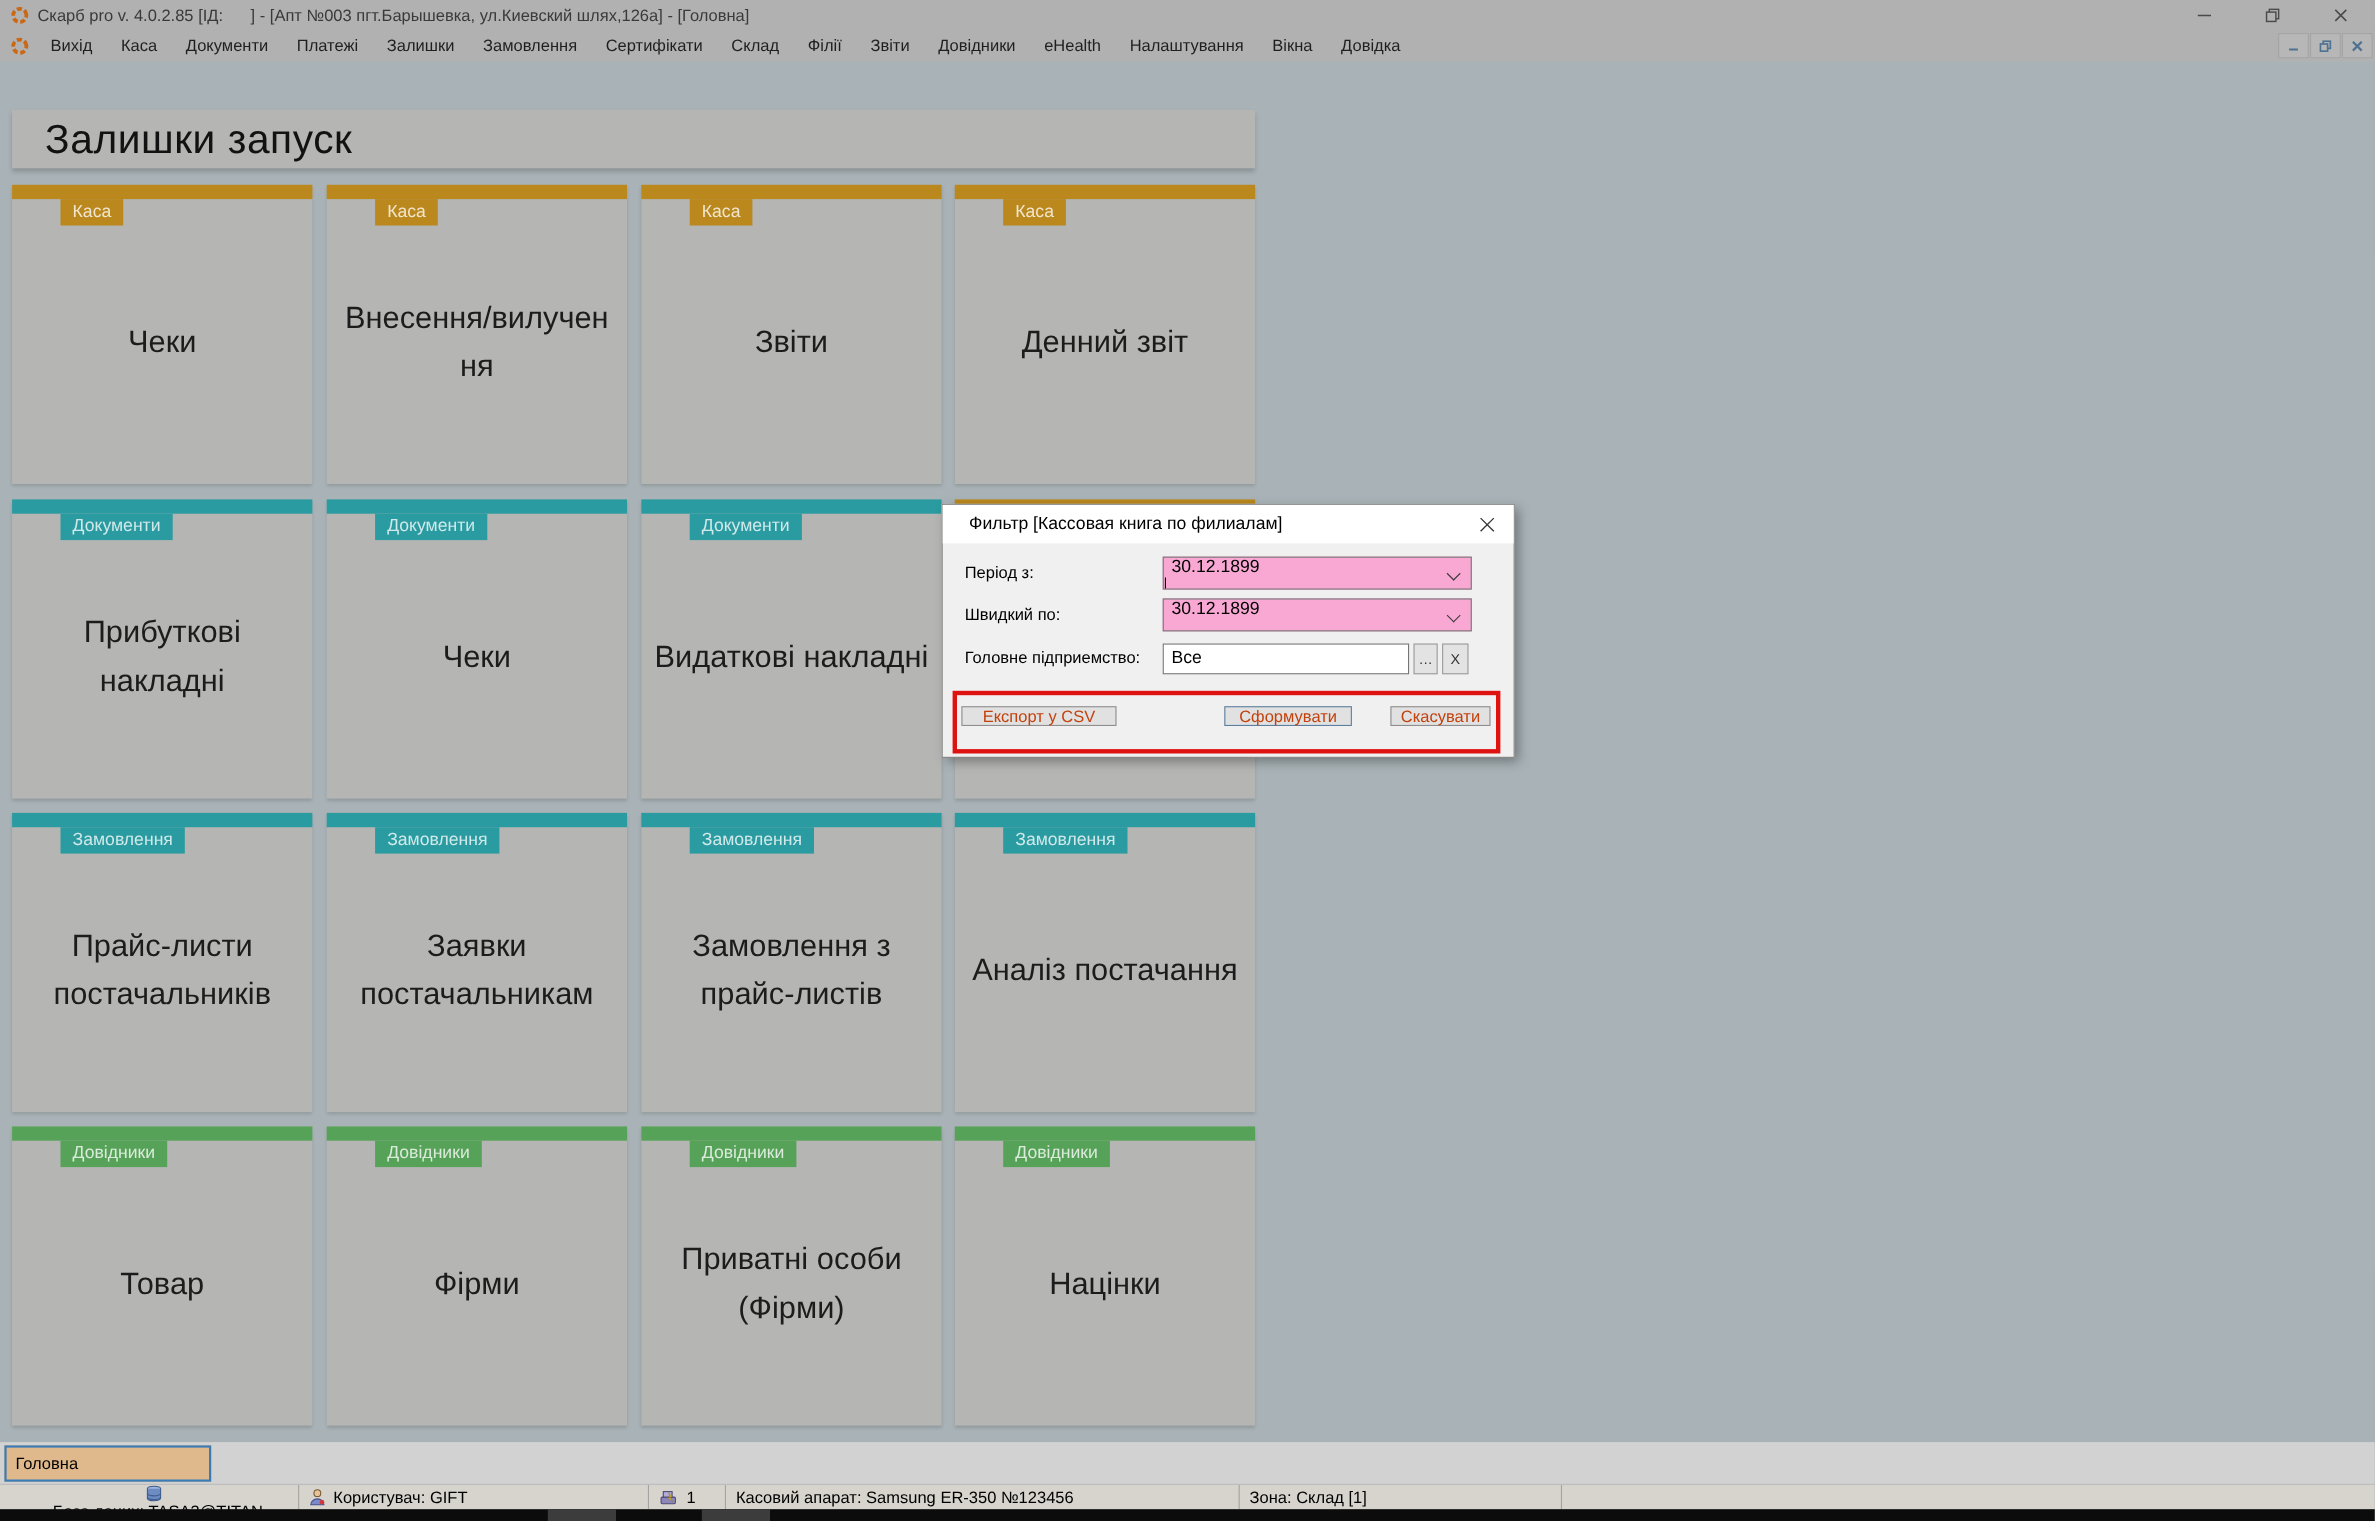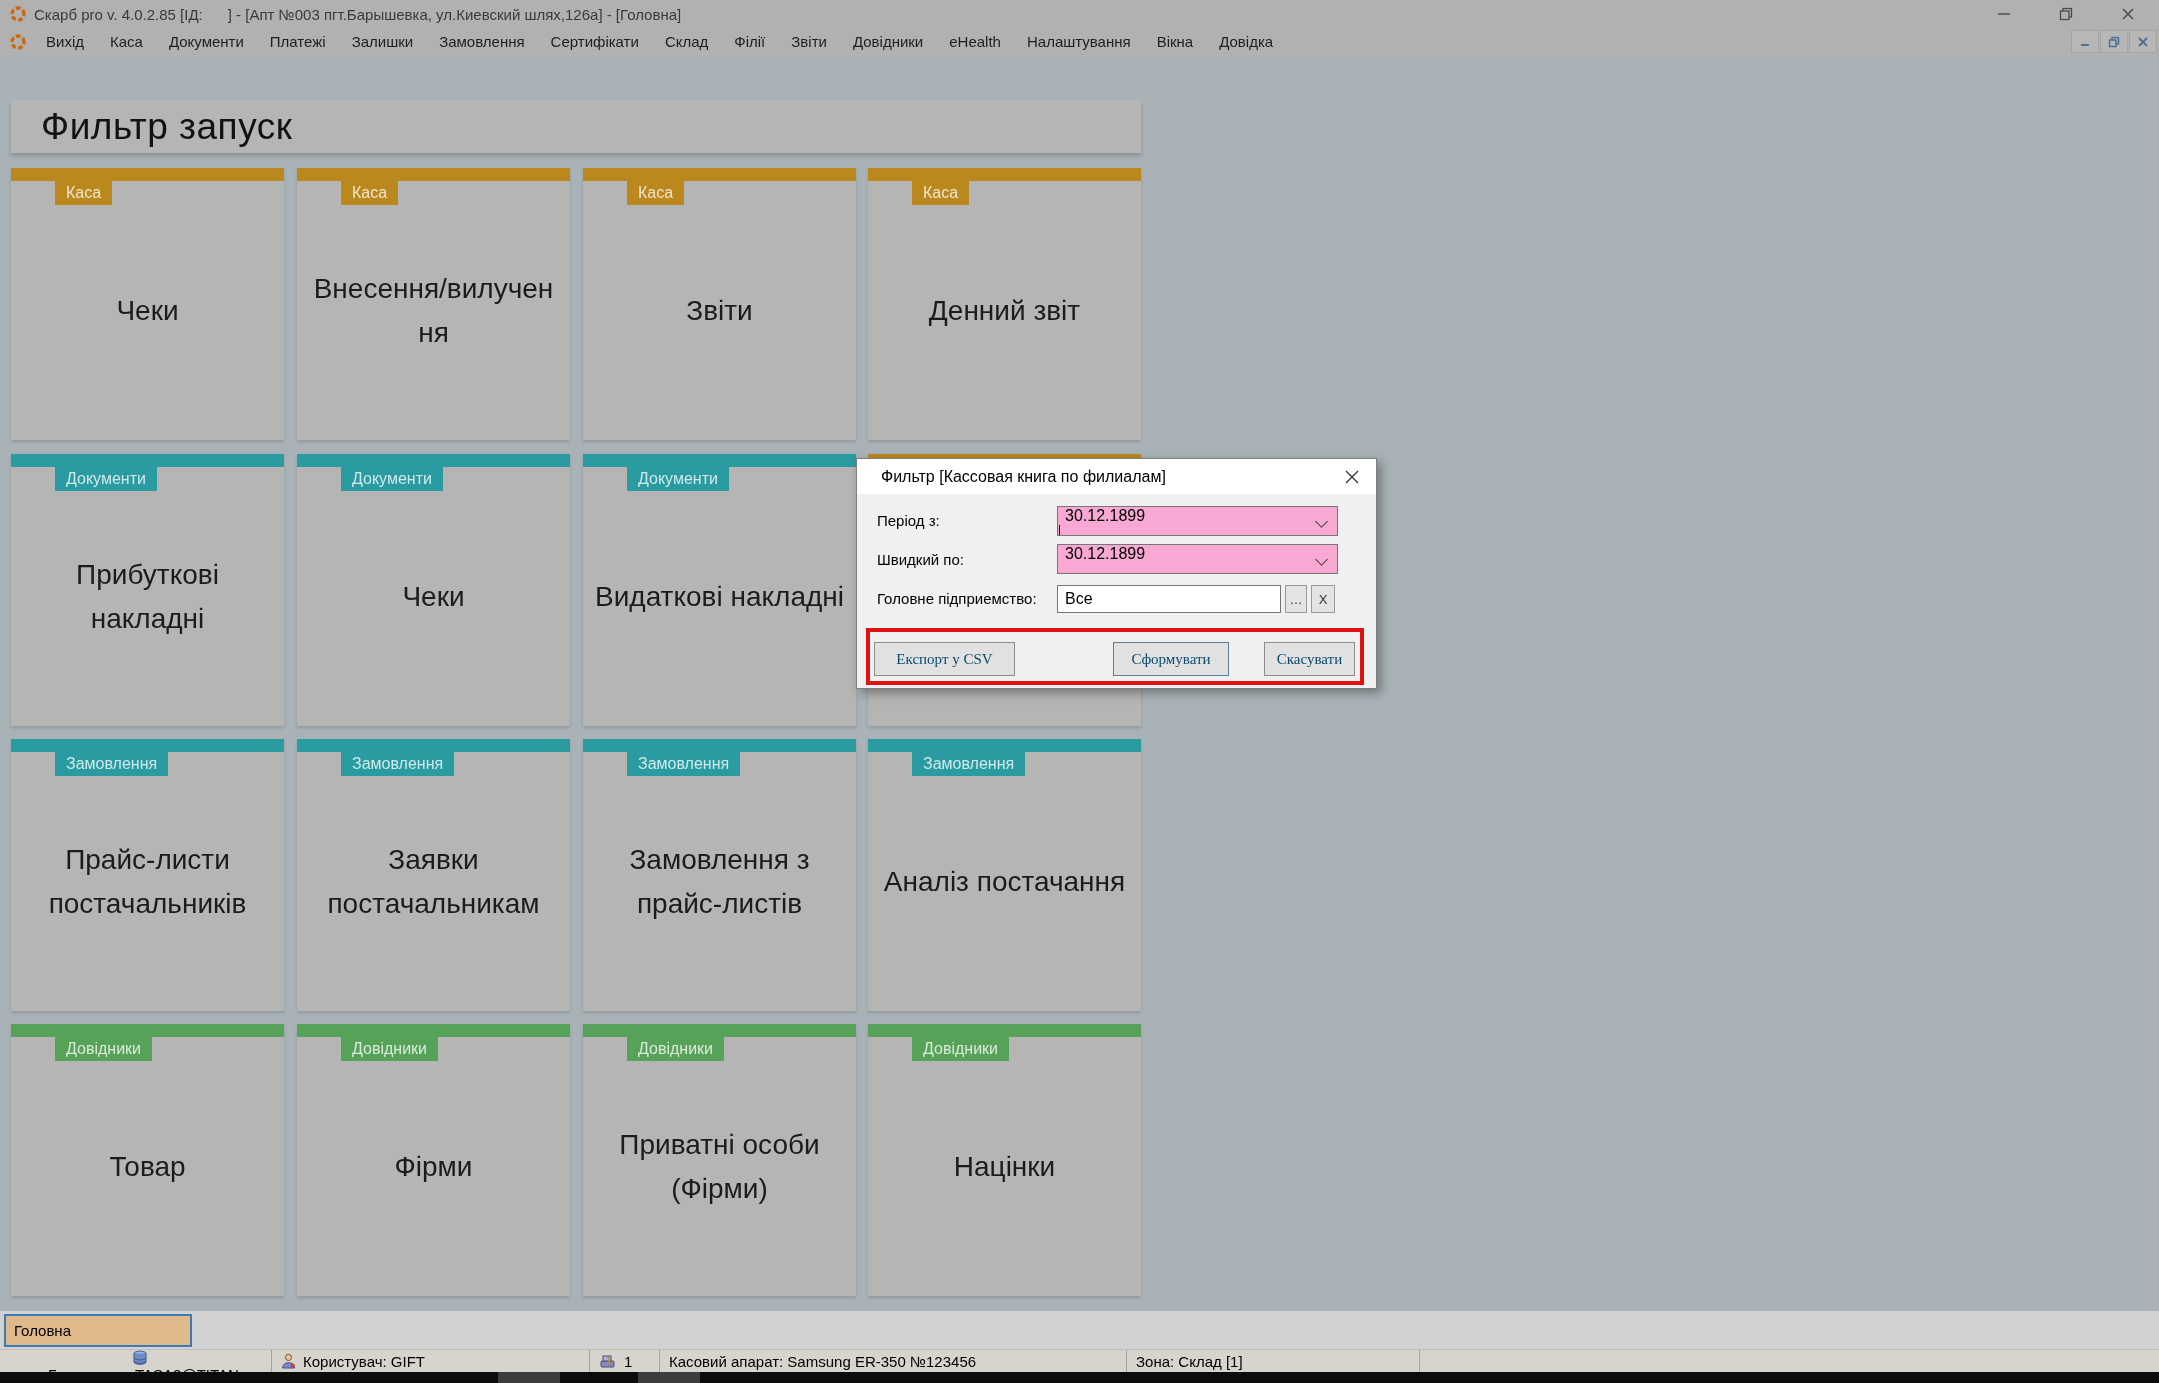--- a/index.html
+++ b/index.html
@@ -58,23 +58,23 @@
   .combo-arrow{position:absolute;right:11px;top:10px;width:8px;height:8px;
                border-right:1.6px solid #3c3c3c;border-bottom:1.6px solid #3c3c3c;
                transform:rotate(45deg);}
   .lookup-field{position:absolute;left:200px;width:224px;height:28px;background:#fff;
                 border:1px solid #767676;box-sizing:border-box;display:flex;align-items:center;}
   .mini-btn{position:absolute;height:28px;background:#e3e3e3;border:1px solid #9a9a9a;
             box-sizing:border-box;font-size:13px;color:#333;display:flex;align-items:center;
             justify-content:center;cursor:pointer;}
   .highlight-box{position:absolute;left:9px;top:169px;width:498px;height:57px;
                  border:4px solid #df1212;box-sizing:border-box;}
-  .dlg-btn{position:absolute;top:183px;height:34px;background:#e1e1e1;border:1px solid #8e8e8e;
-           box-sizing:border-box;font-size:15px;color:#0c4a6e;display:flex;align-items:center;
-           justify-content:center;font-family:Liberation Serif, serif;cursor:pointer;}
+  .dlg-btn{position:absolute;top:183px;height:18px;background:#e1e1e1;border:1px solid #8e8e8e;
+           box-sizing:border-box;font-size:15px;color:#c2410c;display:flex;align-items:center;
+           justify-content:center;font-family:Liberation Sans, sans-serif;cursor:pointer;}
 
   
   .tabbar{position:absolute;left:0;top:1311px;width:2159px;height:38px;background:#d2d2d2;}
   .tab{position:absolute;left:4px;top:3px;width:188px;height:33px;background:#dfb98c;
        border:2px solid #3b7cb7;box-sizing:border-box;font-size:15px;color:#000;
        display:flex;align-items:center;padding-left:8px;}
   .statusbar{position:absolute;left:0;top:1349px;width:2159px;height:23px;background:#d7d4cd;
              border-top:1px solid #bebebe;display:flex;box-sizing:border-box;}
   .status-section{display:flex;align-items:center;border-right:1px solid #a3a3a3;
                   padding-left:9px;box-sizing:border-box;height:100%;}
@@ -156,21 +156,21 @@
             <line x1="2" y1="2" x2="10" y2="10" stroke="#4f7292" stroke-width="2"></line>
             <line x1="10" y1="2" x2="2" y2="10" stroke="#4f7292" stroke-width="2"></line>
           </svg>
       </span>
     </div>
   </div>
 
   <div class="client">
 
     <div class="ql-header">
-      <span>Фильтр запуск</span>
+      <span>Залишки запуск</span>
     </div>
 
     <div id="tiles">
         <div class="tile" style="left: 11px; top: 112px;">
           <div class="tile-strip" style="background: rgb(186, 136, 29);"></div>
           <div class="tile-tag" style="background: rgb(186, 136, 29);">Каса</div>
           <div class="tile-label">Чеки</div>
         </div>
         <div class="tile" style="left: 297px; top: 112px;">
           <div class="tile-strip" style="background: rgb(186, 136, 29);"></div>

